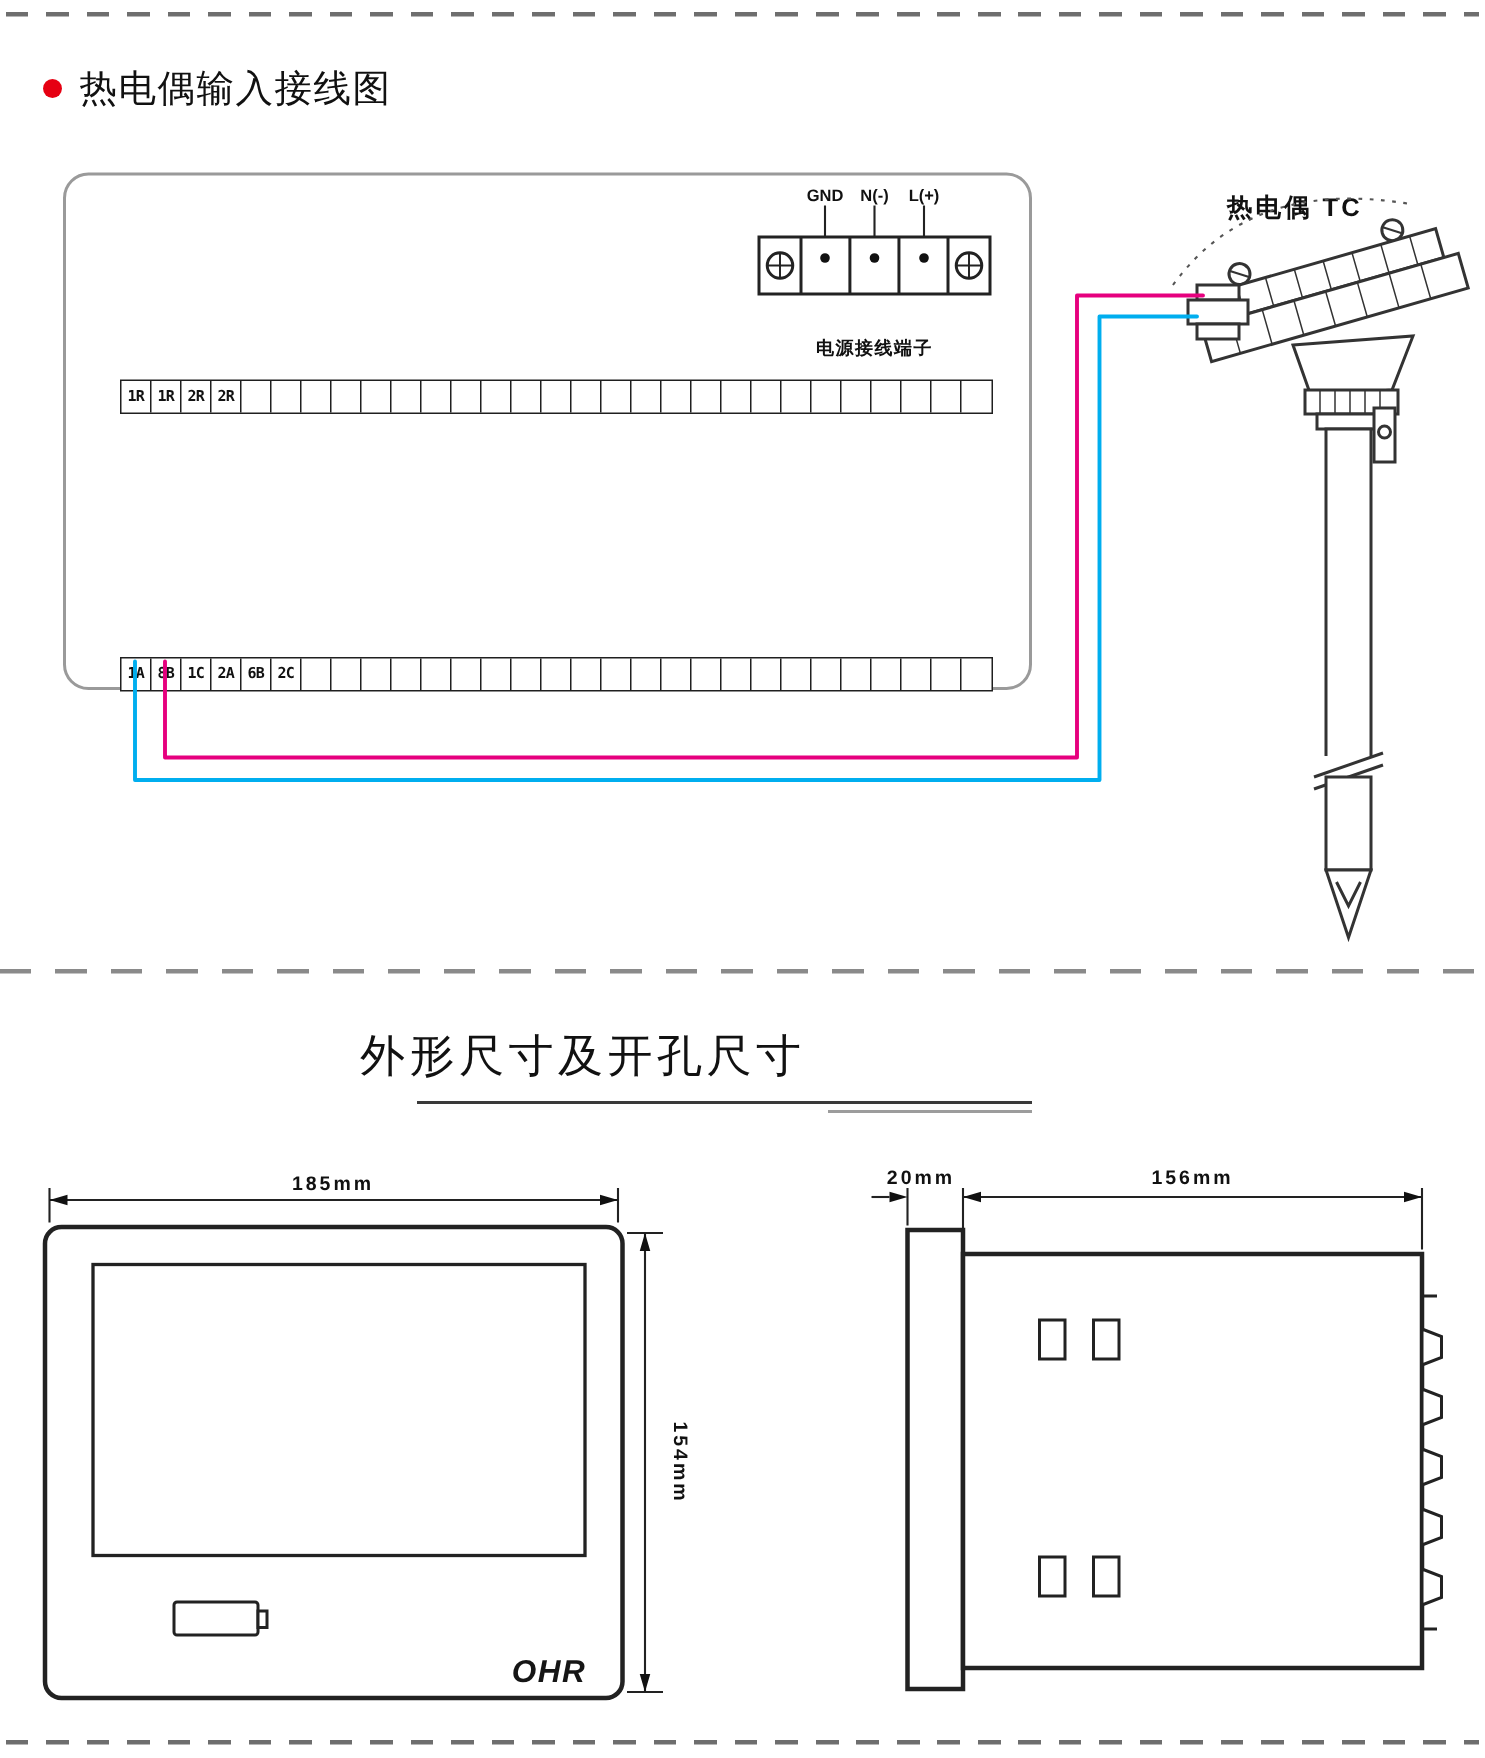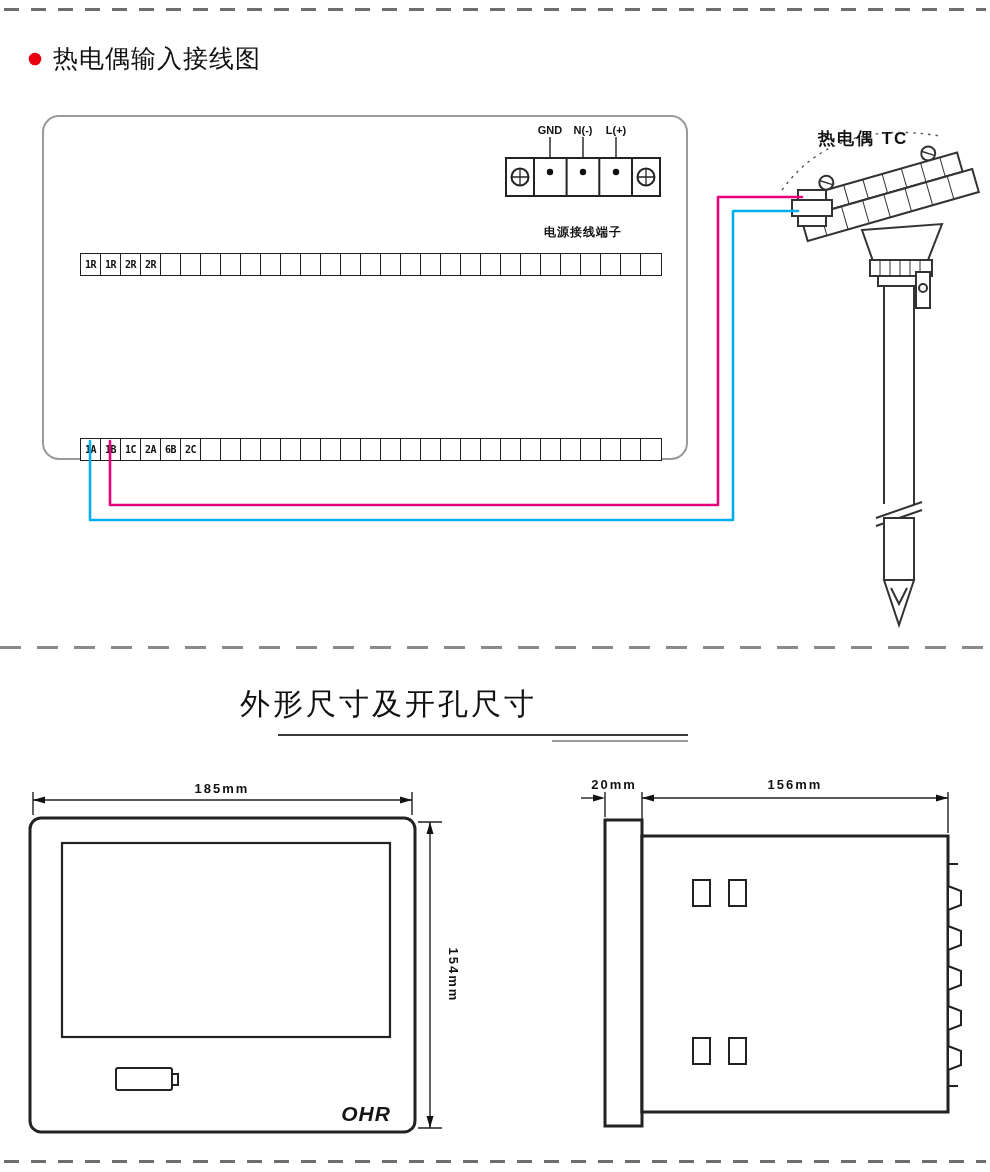--- a/index.html
+++ b/index.html
@@ -134,21 +134,21 @@
     <div class="cell"></div>
     <div class="cell"></div>
     <div class="cell"></div>
     <div class="cell"></div>
     <div class="cell"></div>
     <div class="cell"></div>
     <div class="cell"></div>
   </div>
 <div class="strip strip-bottom">
     <div class="cell">1A</div>
-    <div class="cell">1B</div>
+    <div class="cell">8B</div>
     <div class="cell">1C</div>
     <div class="cell">2A</div>
     <div class="cell">6B</div>
     <div class="cell">2C</div>
     <div class="cell"></div>
     <div class="cell"></div>
     <div class="cell"></div>
     <div class="cell"></div>
     <div class="cell"></div>
     <div class="cell"></div>

